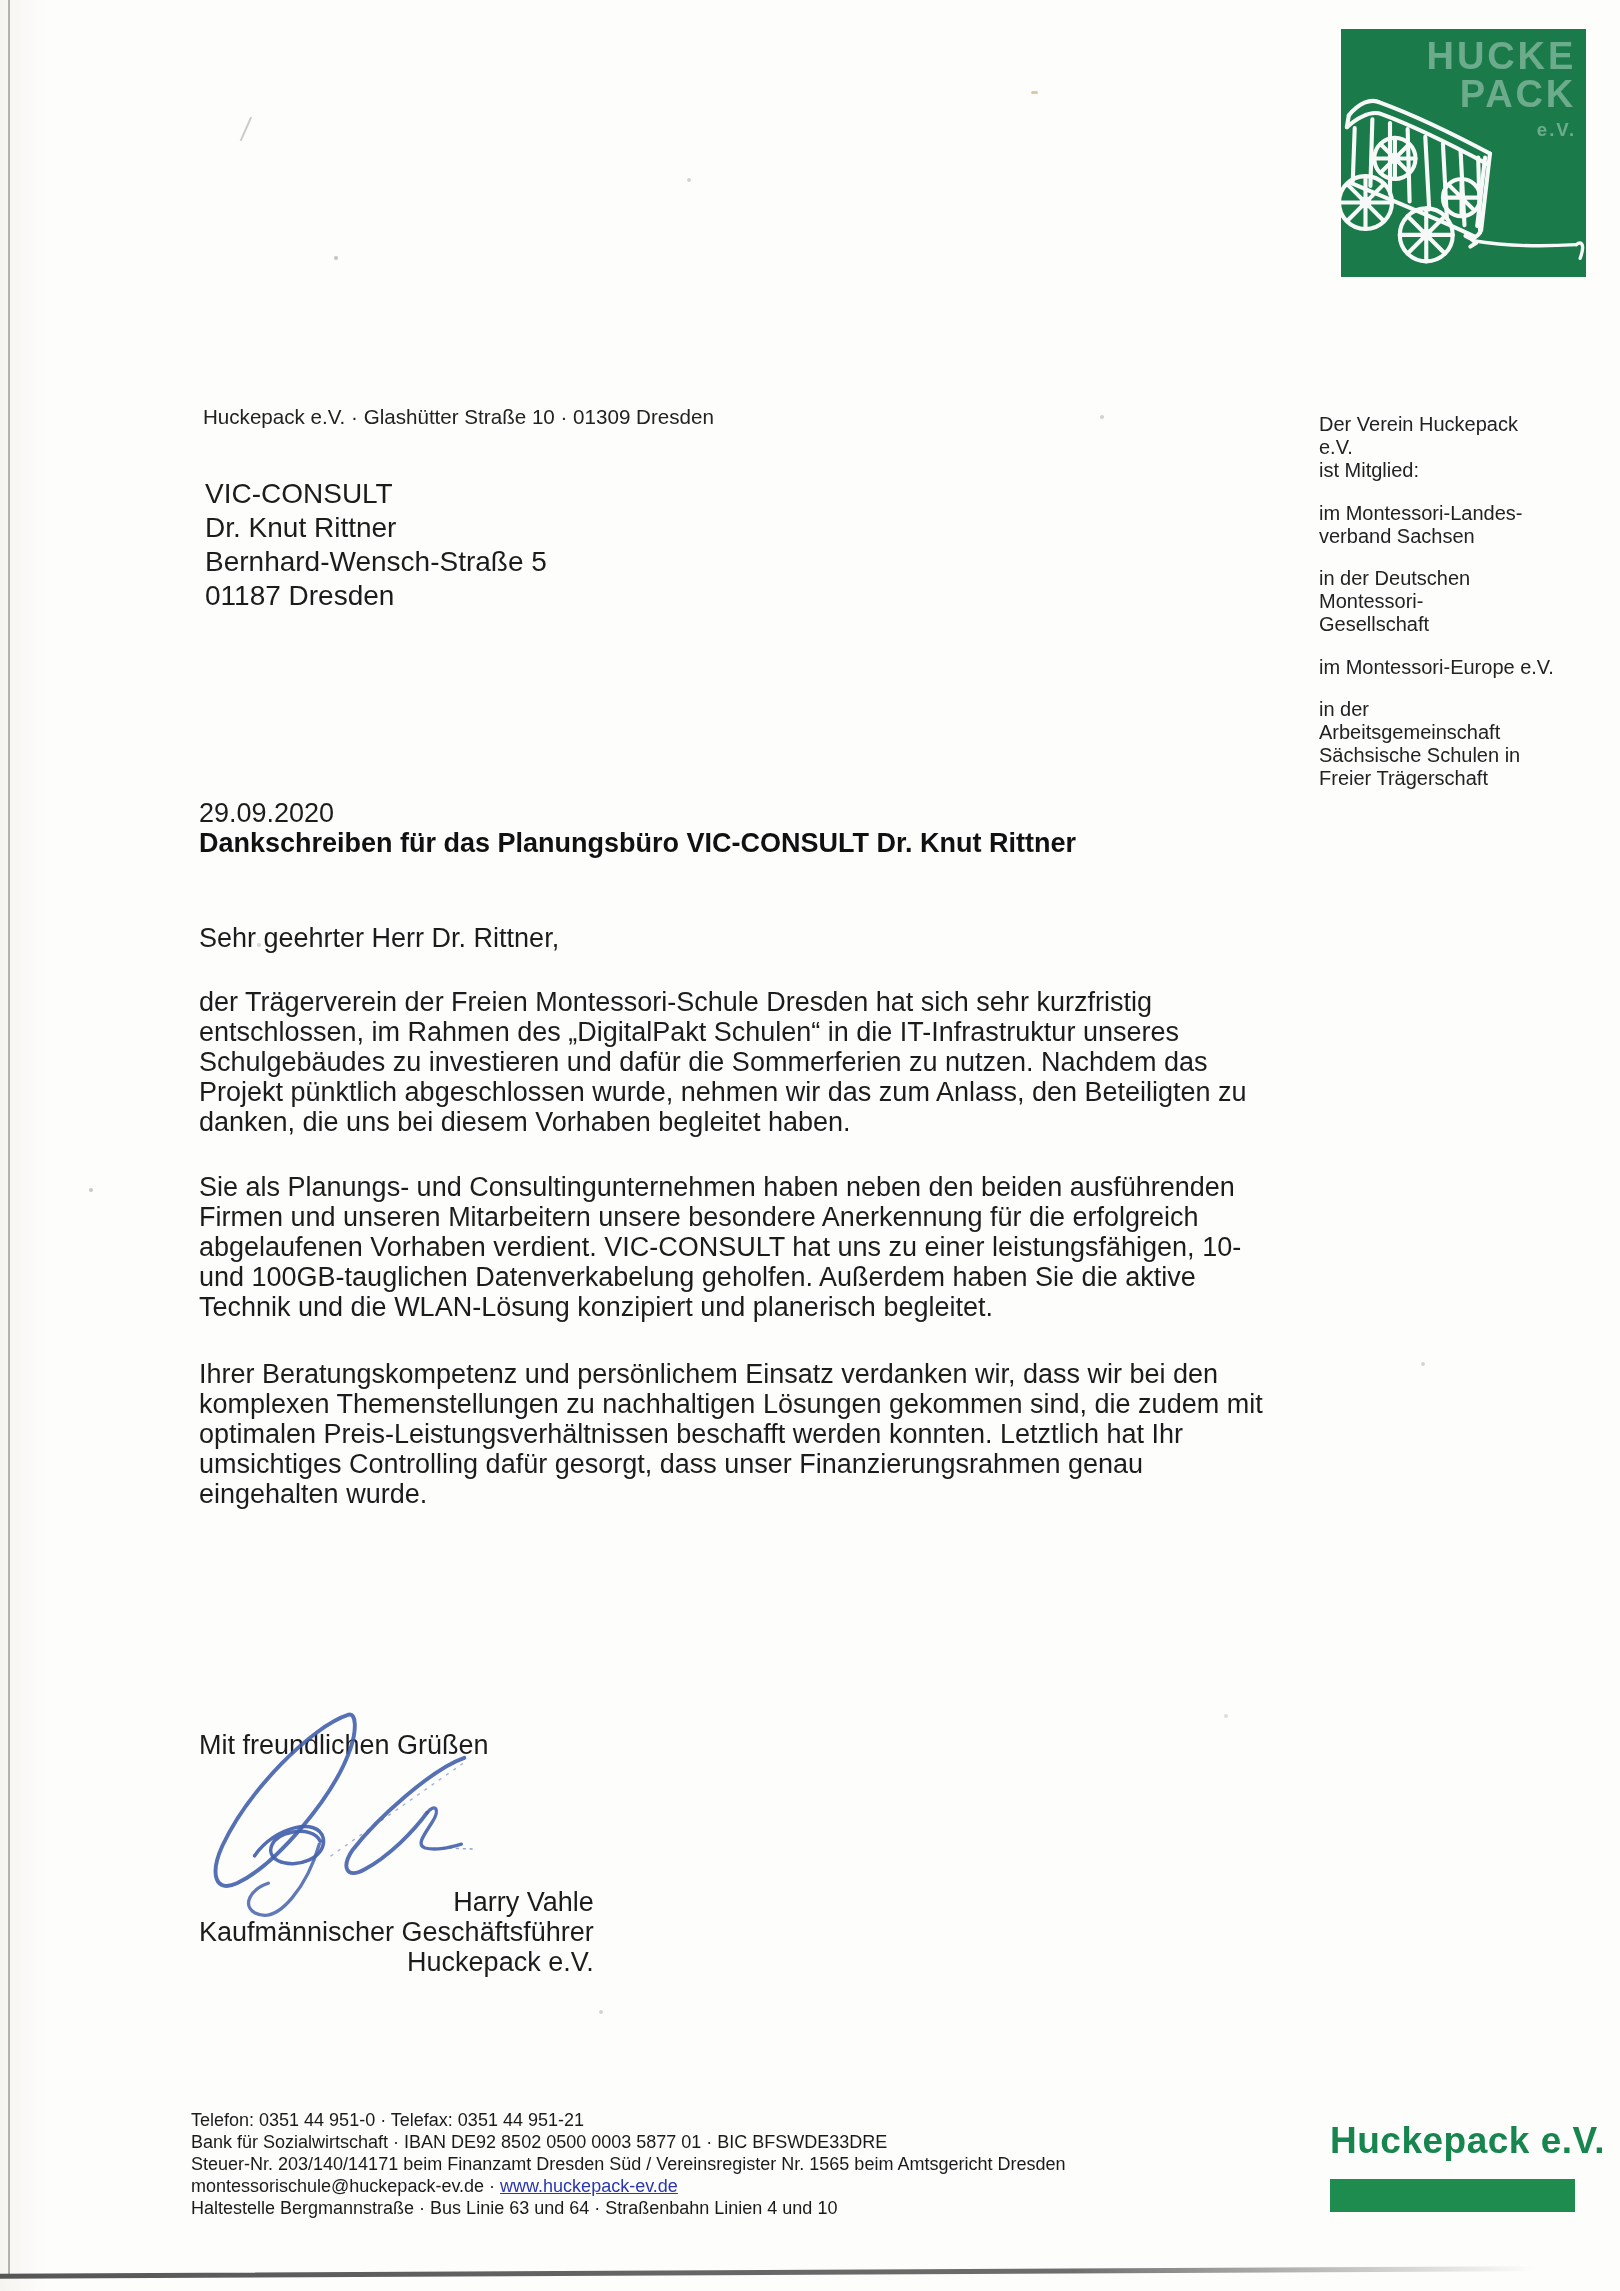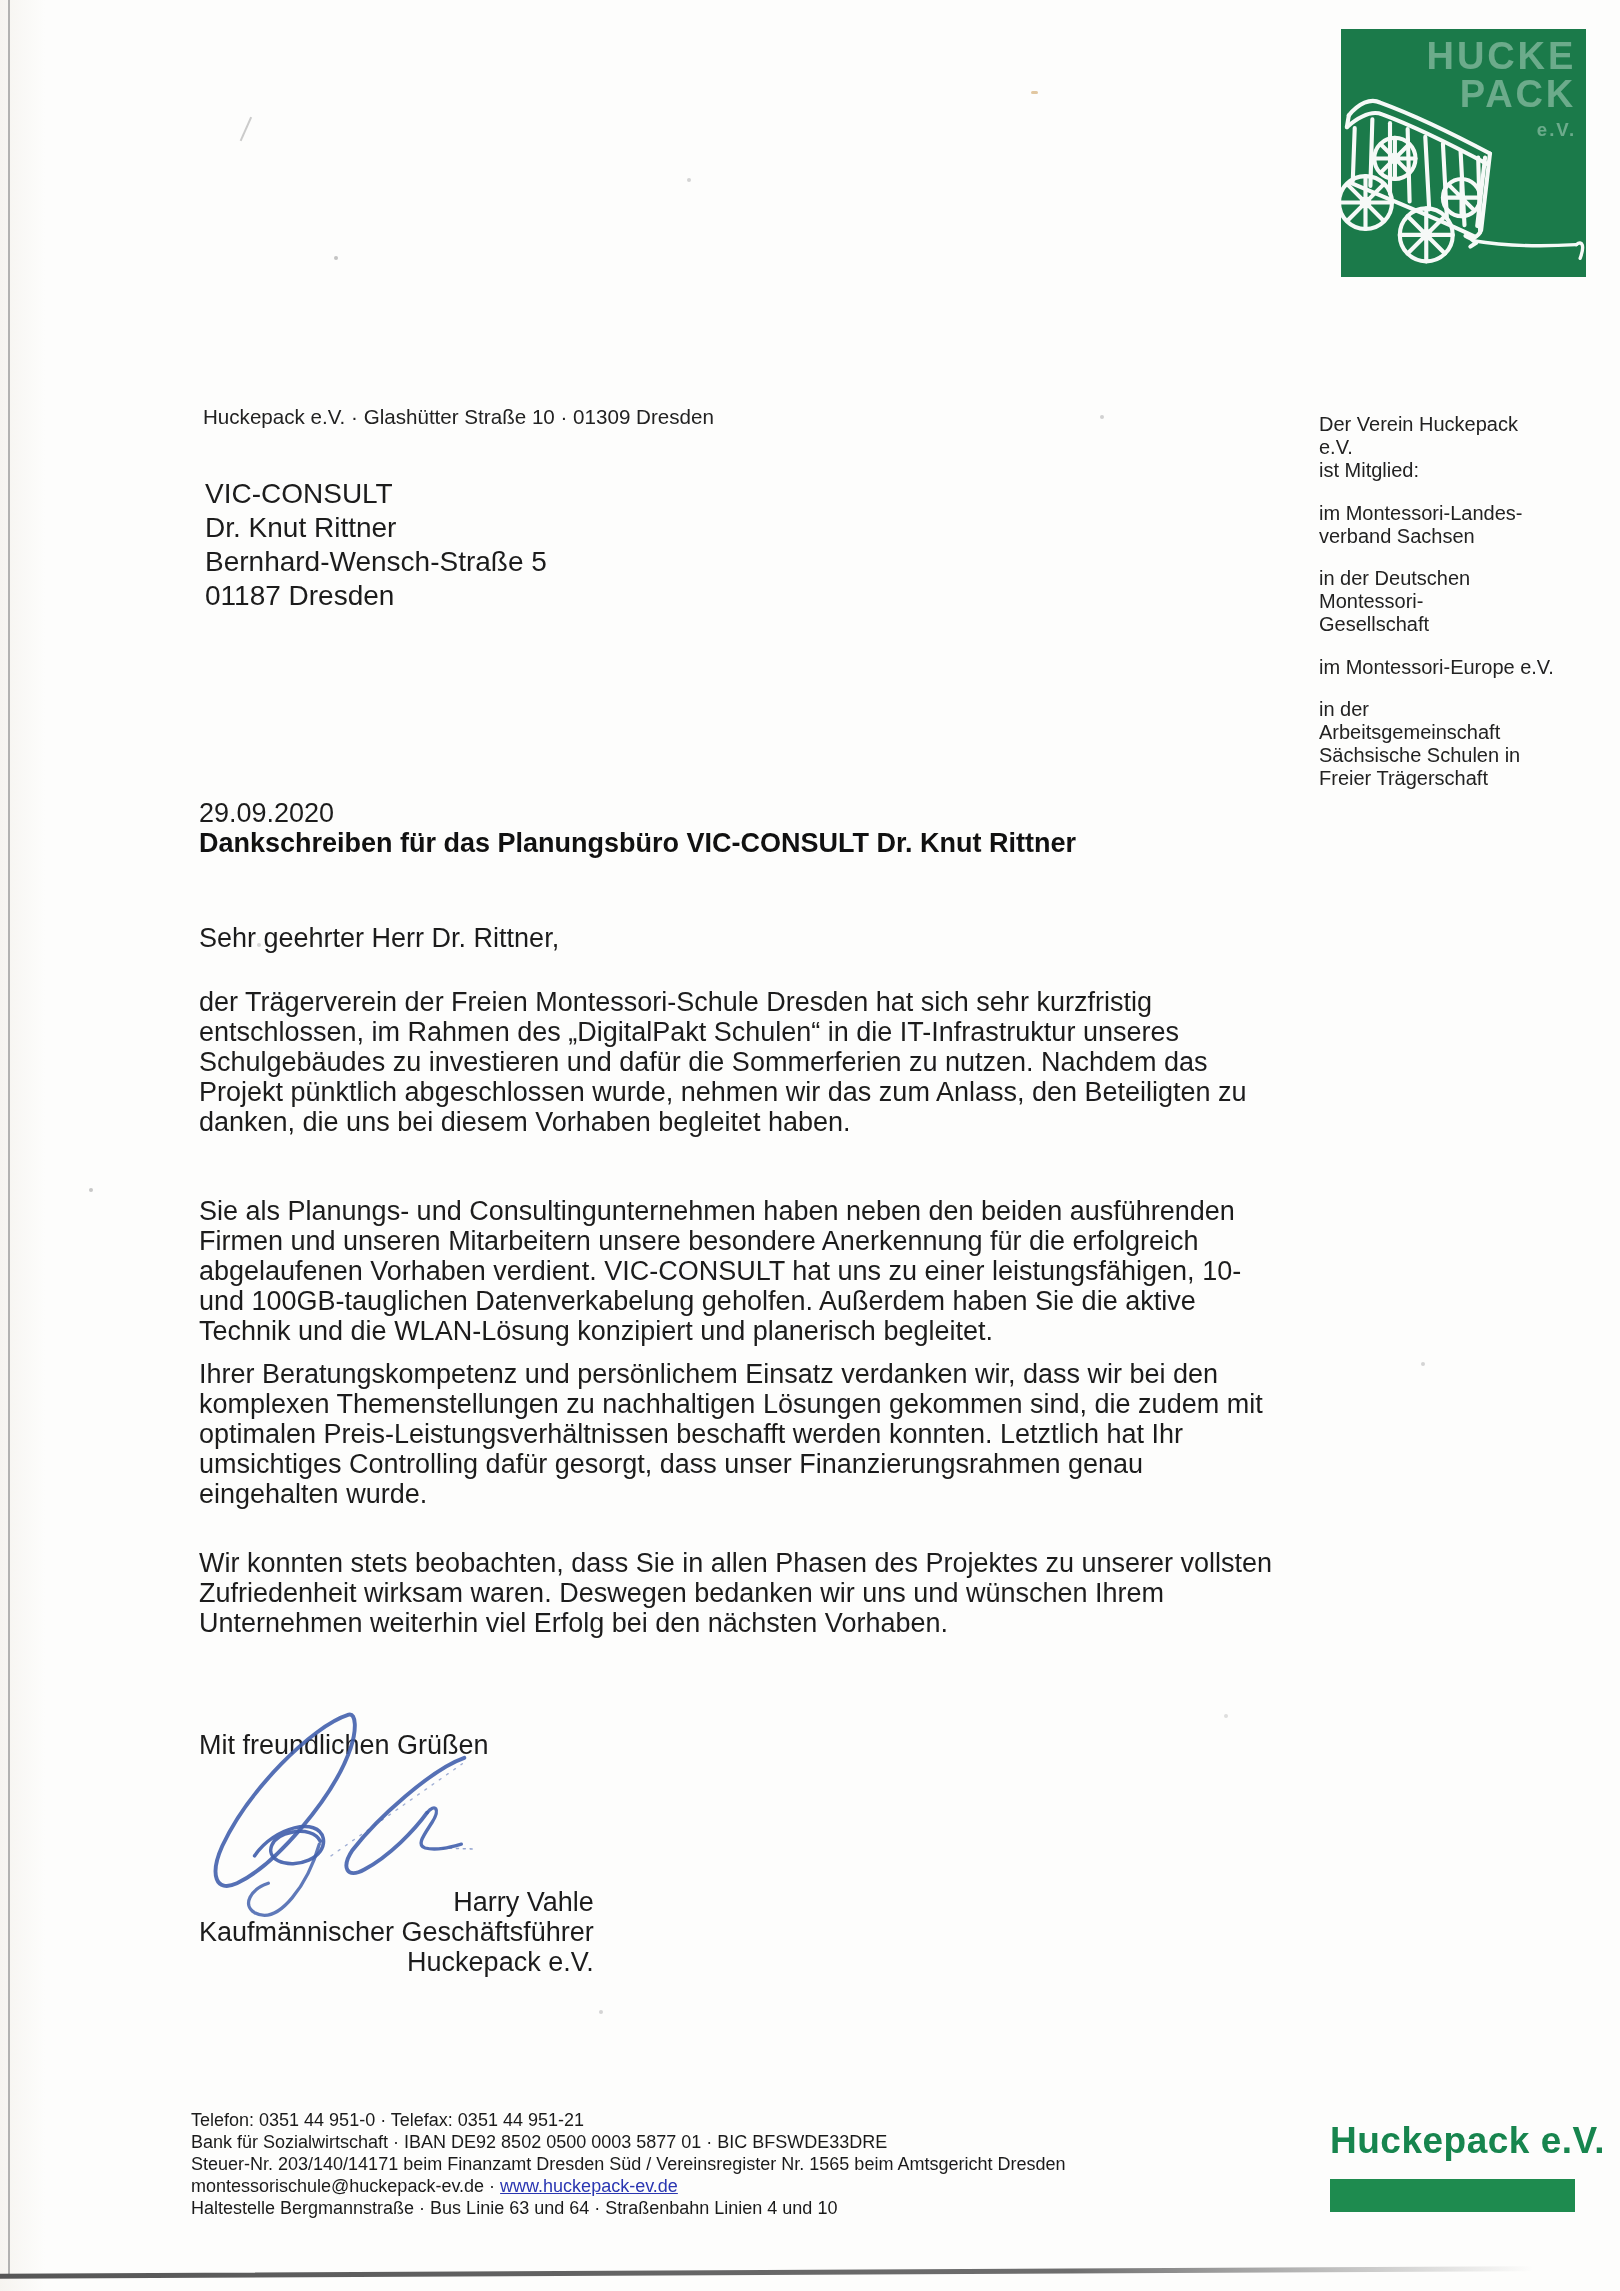--- a/index.html
+++ b/index.html
@@ -28,21 +28,21 @@
 
   
   .sidebar{left:1319px;top:413px;width:235px;font-size:20px;line-height:23px;color:#222;}
   .sidebar .blk{margin:0 0 19.6px 0;}
 
   
   .dateline{left:199px;top:798px;font-size:27px;}
   .subject{left:199px;top:828px;font-size:27px;font-weight:bold;color:#111;}
   .salutation{left:199px;top:923px;font-size:27px;}
   .para{left:199px;font-size:27px;line-height:30px;width:1117px;}
-  .p1{top:987px;} .p2{top:1172px;margin-top:24px;} .p3{top:1359px;} .p4{top:1548px;}
+  .p1{top:987px;} .p2{top:1172px;} .p3{top:1359px;} .p4{top:1548px;}
   .closing{left:199px;top:1730px;font-size:27px;}
   .signature{left:186px;top:1701px;width:294px;height:245px;z-index:3;}
   .signer{left:199px;top:1887px;font-size:27px;line-height:30px;text-align:right;}
 
   
   .footer{left:191px;top:2109px;font-size:18px;line-height:22px;color:#1a1a1a;}
   .weblink{color:#2a36b1;text-decoration:underline;cursor:pointer;}
   .brand-word{left:1330px;top:2120px;font-size:37px;font-weight:bold;color:#17854e;letter-spacing:0.5px;}
   .brand-bar{left:1330px;top:2179px;width:245px;height:33px;background:#1e8b4f;}
 
@@ -144,23 +144,20 @@
   <div class="abs para p2 ml">Sie als Planungs- und Consultingunternehmen haben neben den beiden ausführenden
 Firmen und unseren Mitarbeitern unsere besondere Anerkennung für die erfolgreich
 abgelaufenen Vorhaben verdient. VIC-CONSULT hat uns zu einer leistungsfähigen, 10-
 und 100GB-tauglichen Datenverkabelung geholfen. Außerdem haben Sie die aktive
 Technik und die WLAN-Lösung konzipiert und planerisch begleitet.</div>
   <div class="abs para p3 ml">Ihrer Beratungskompetenz und persönlichem Einsatz verdanken wir, dass wir bei den
 komplexen Themenstellungen zu nachhaltigen Lösungen gekommen sind, die zudem mit
 optimalen Preis-Leistungsverhältnissen beschafft werden konnten. Letztlich hat Ihr
 umsichtiges Controlling dafür gesorgt, dass unser Finanzierungsrahmen genau
 eingehalten wurde.</div>
-  <div class="abs para p4 ml">Wir konnten stets beobachten, dass Sie in allen Phasen des Projektes zu unserer vollsten
-Zufriedenheit wirksam waren. Deswegen bedanken wir uns und wünschen Ihrem
-Unternehmen weiterhin viel Erfolg bei den nächsten Vorhaben.</div>
 
   <div class="abs closing">Mit freundlichen Grüßen</div>
 
   <svg class="abs signature" viewBox="0 0 300 250" fill="none" stroke="#4361ad" stroke-linecap="round" stroke-linejoin="round">
     <path d="M166,14 C128,26 63,92 37,148 C24,177 30,196 52,186 C90,168 150,100 168,48 C174,30 174,12 166,14" stroke-width="4" opacity="0.9"></path>
     <path d="M70,158 C90,128 135,118 140,140 C144,160 112,172 94,163 C80,156 86,138 108,134 C121,131 133,135 137,143" stroke-width="3.6" opacity="0.92"></path>
     <path d="M136,146 C125,185 95,230 70,216 C57,208 66,192 84,186" stroke-width="3.4" opacity="0.85"></path>
     <path d="M148,158 L282,64" stroke-width="1.4" stroke-dasharray="2 7" opacity="0.5"></path>
     <path d="M284,58 C250,70 195,120 170,152 C158,170 164,182 182,172 C208,158 233,132 246,114" stroke-width="4" opacity="0.9"></path>
     <path d="M246,114 C254,104 260,110 251,124 C242,138 235,147 244,150 C256,153 270,149 281,146" stroke-width="3.4" opacity="0.9"></path>

